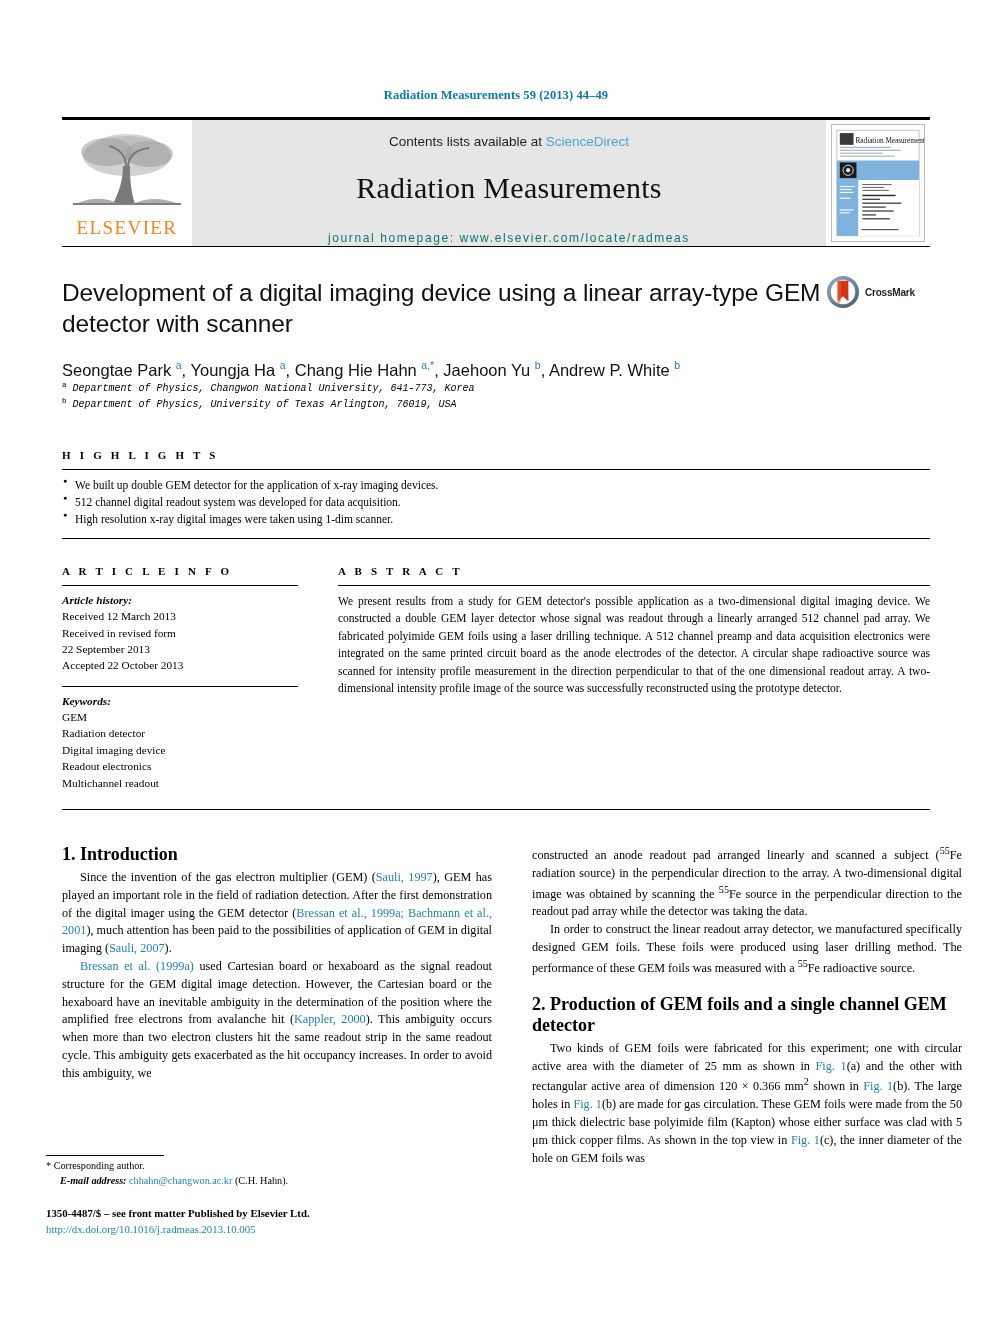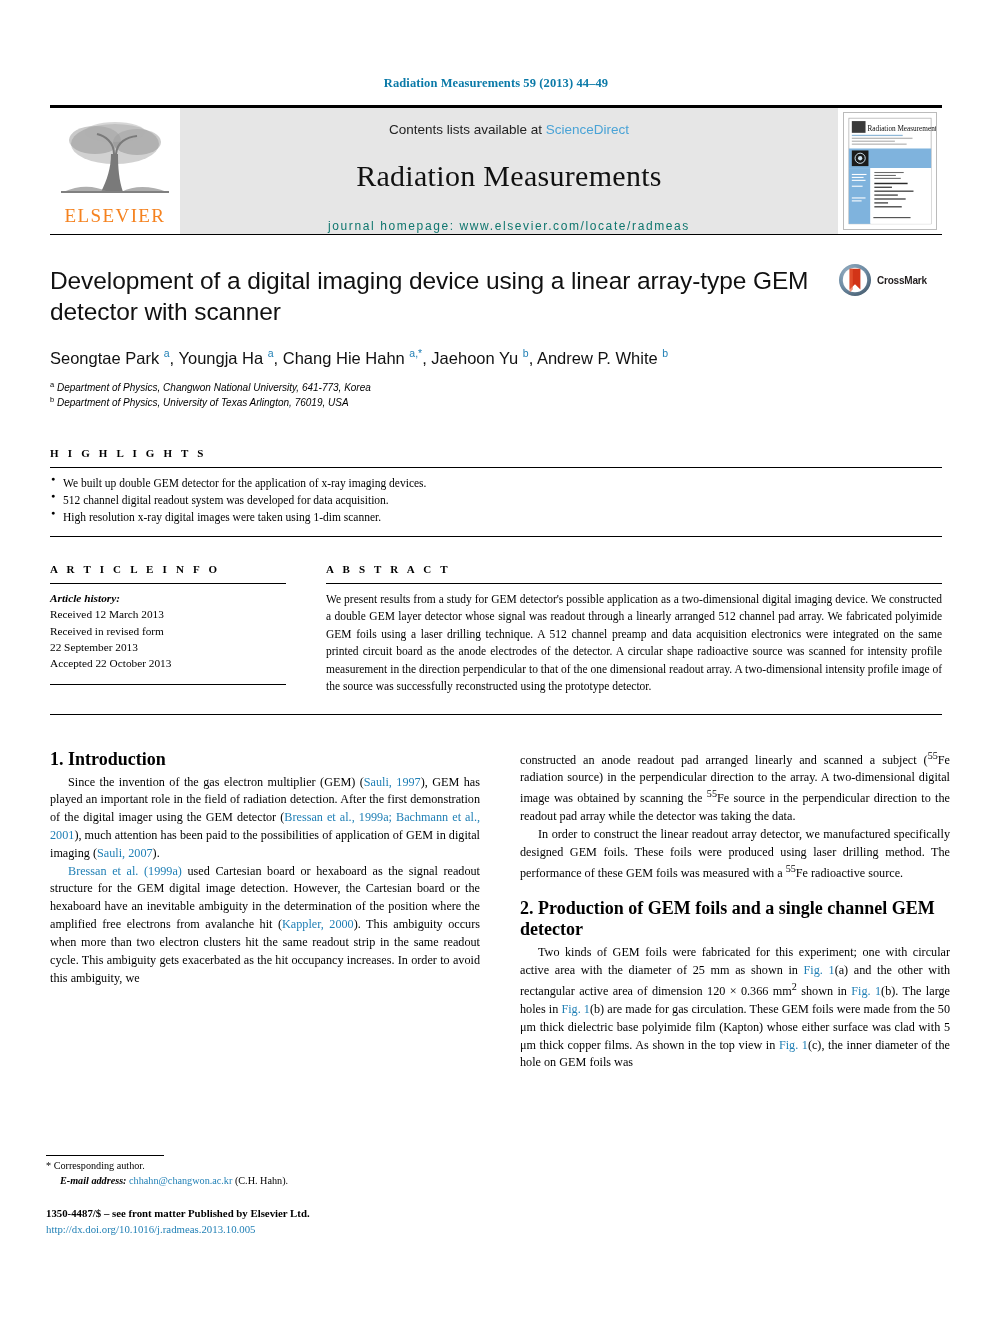--- a/index.html
+++ b/index.html
@@ -5,21 +5,21 @@
   * { box-sizing: border-box; }
   html, body { margin:0; padding:0; }
   body {
     width: 992px; height: 1323px;
     background: #ffffff;
     font-family: "Liberation Serif", "DejaVu Serif", serif;
     color: #000;
     position: relative;
     overflow: hidden;
   }
-  .page { position:relative; width:992px; height:1037px; padding: 4px; }
+  .page { position:relative; width:992px; height:1037px; padding: 16px; }
 
   
   .running-head {
     text-align:center;
     color:#0b7aa8;
     font-family:"Liberation Serif", serif;
     font-size:12.5px;
     font-weight:bold;
     padding-top:72px;
     letter-spacing:.1px;
@@ -80,22 +80,22 @@
     font-size:24.5px; line-height:1.27;
     margin:0; padding:0; max-width:760px;
     color:#111; letter-spacing:-0.1px;
   }
   .authors {
     font-family:"Liberation Sans", sans-serif;
     font-size:16.5px; margin-top:20px; color:#111;
   }
   .authors sup { color:#1f7fb5; font-size:10.5px; }
   .affils {
-    margin-top:12px;
-    font-family:Liberation Sans, sans-serif;
+    margin-top:0;
+    font-family:Liberation Mono, monospace;
     font-style:italic; font-size:10px; line-height:1.42; color:#000;
   }
   .affils sup { font-style:normal; font-size:7.5px; }
   .crossmark {
     position:absolute; right:0; top:28px;
     width:104px; display:flex; align-items:center; gap:5px;
   }
   .cm-word {
     font-family:"Liberation Sans", sans-serif;
     font-weight:bold; font-size:10px; letter-spacing:-.2px; color:#231f20;
@@ -292,20 +292,28 @@
         <div class="sec-label">A R T I C L E   I N F O</div>
         <div class="ia-rule"></div>
         <div class="ia-body">
           <div class="ital">Article history:</div>
           <div>Received 12 March 2013</div>
           <div>Received in revised form</div>
           <div>22 September 2013</div>
           <div>Accepted 22 October 2013</div>
         </div>
         <div class="ia-rule-mid"></div>
+        <div class="ia-body">
+          <div class="ital">Keywords:</div>
+          <div>GEM</div>
+          <div>Radiation detector</div>
+          <div>Digital imaging device</div>
+          <div>Readout electronics</div>
+          <div>Multichannel readout</div>
+        </div>
       </div>
 
       <div class="col-abs">
         <div class="sec-label">A B S T R A C T</div>
         <div class="ia-rule"></div>
         <div class="abs-text">We present results from a study for GEM detector's possible application as a two-dimensional digital imaging device. We constructed a double GEM layer detector whose signal was readout through a linearly arranged 512 channel pad array. We fabricated polyimide GEM foils using a laser drilling technique. A 512 channel preamp and data acquisition electronics were integrated on the same printed circuit board as the anode electrodes of the detector. A circular shape radioactive source was scanned for intensity profile measurement in the direction perpendicular to that of the one dimensional readout array. A two-dimensional intensity profile image of the source was successfully reconstructed using the prototype detector.</div>
       </div>
 
     </div>
     <div class="sec-rule-bottom"></div>

